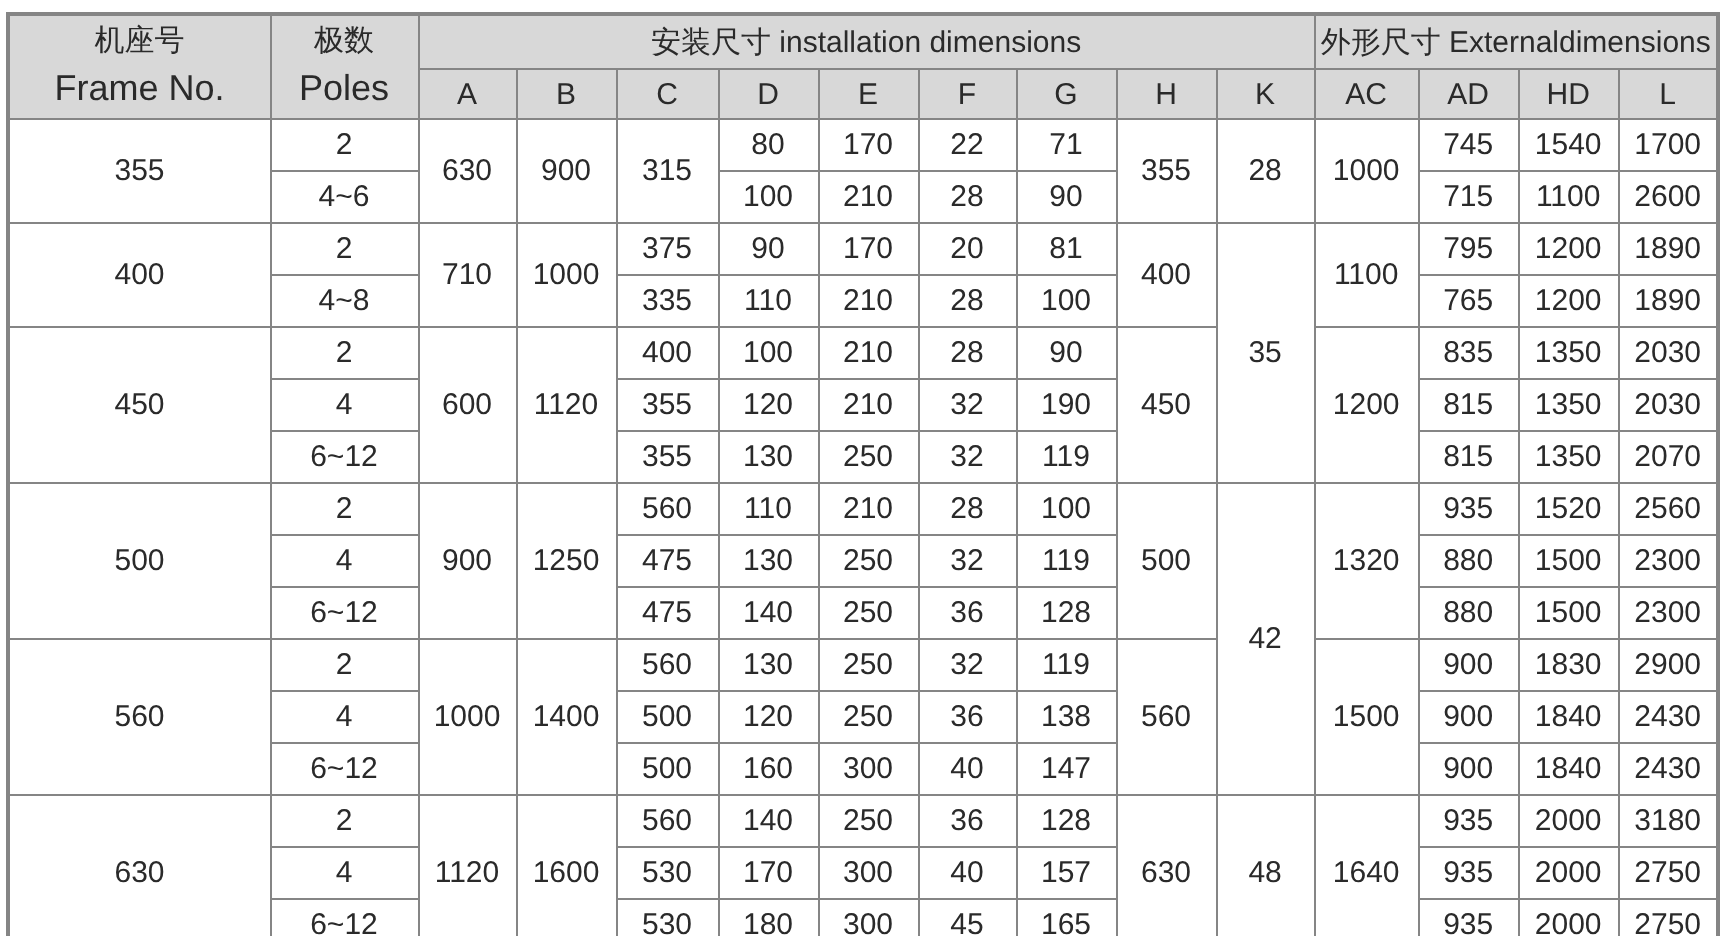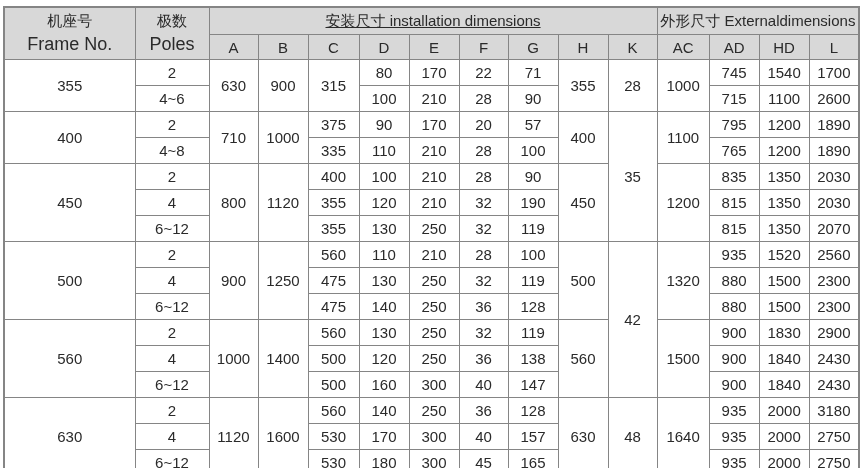--- a/index.html
+++ b/index.html
@@ -32,21 +32,21 @@
   thead tr.r2 th{height:24px;}
   tbody td{
     height:25px;
     font-size:15px;
     background:#ffffff;
   }
   th.bilingual{line-height:1.45;}
   th.bilingual .zh{font-size:15px;display:block;}
   th.bilingual .en{font-size:18px;display:block;}
   th.ext-head{text-align:left;padding-left:3px;font-size:14.5px;}
-  th.inst-head{font-size:14.5px;text-decoration:underline;}
+  th.inst-head{font-size:14.5px;}
 </style>
 </head>
 <body>
 
 <div class="wrap">
 <table class="dims">
   <colgroup>
     <col style="width:131px">
         <col style="width:74px">
     <col style="width:49px">
@@ -124,21 +124,21 @@
 
     <tr>
       <td rowspan="2">400</td>
       <td>2</td>
       <td rowspan="2">710</td>
       <td rowspan="2">1000</td>
       <td>375</td>
       <td>90</td>
       <td>170</td>
       <td>20</td>
-      <td>57</td>
+      <td>81</td>
       <td rowspan="2">400</td>
       <td rowspan="5">35</td>
       <td rowspan="2">1100</td>
       <td>795</td>
       <td>1200</td>
       <td>1890</td>
     </tr>
     <tr>
       <td>4~8</td>
       <td>335</td>
@@ -147,21 +147,21 @@
       <td>28</td>
       <td>100</td>
       <td>765</td>
       <td>1200</td>
       <td>1890</td>
     </tr>
 
     <tr>
       <td rowspan="3">450</td>
       <td>2</td>
-      <td rowspan="3">800</td>
+      <td rowspan="3">600</td>
       <td rowspan="3">1120</td>
       <td>400</td>
       <td>100</td>
       <td>210</td>
       <td>28</td>
       <td>90</td>
       <td rowspan="3">450</td>
       <td rowspan="3">1200</td>
       <td>835</td>
       <td>1350</td>

